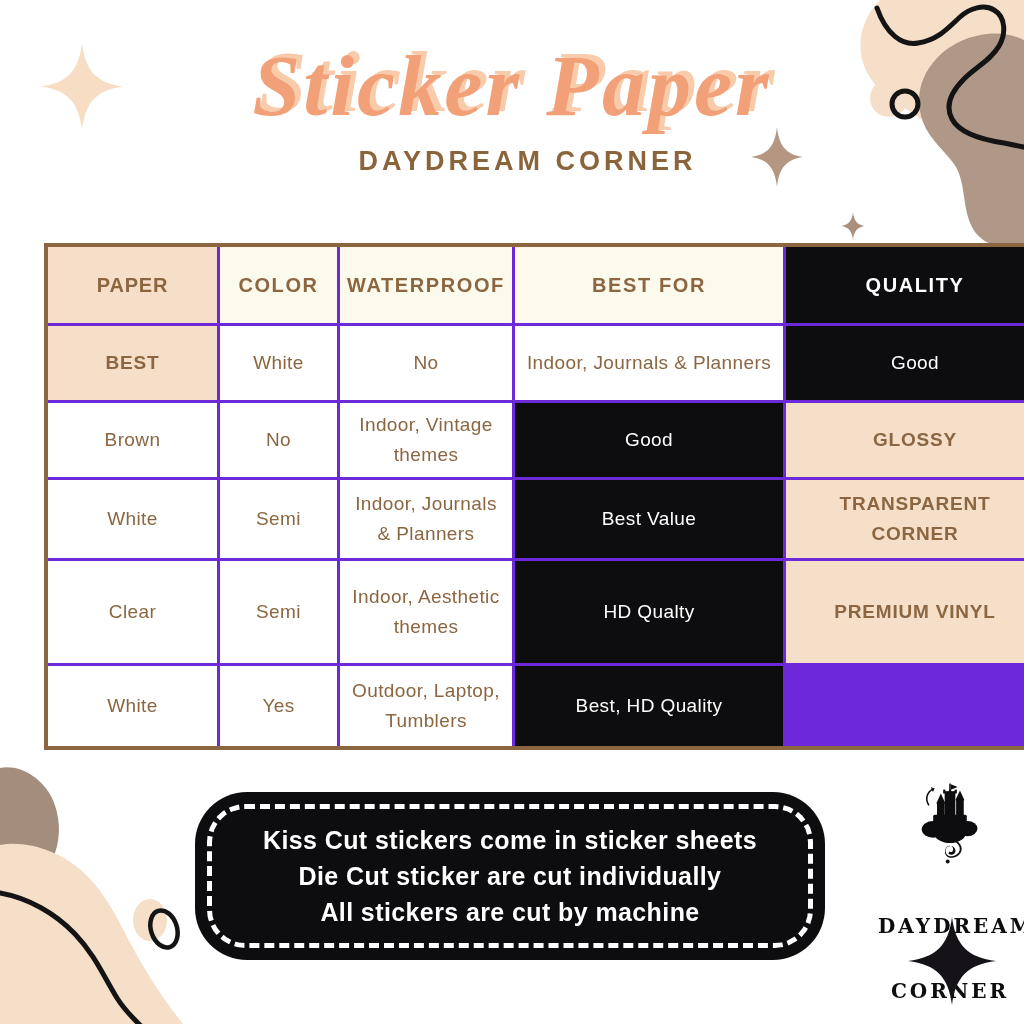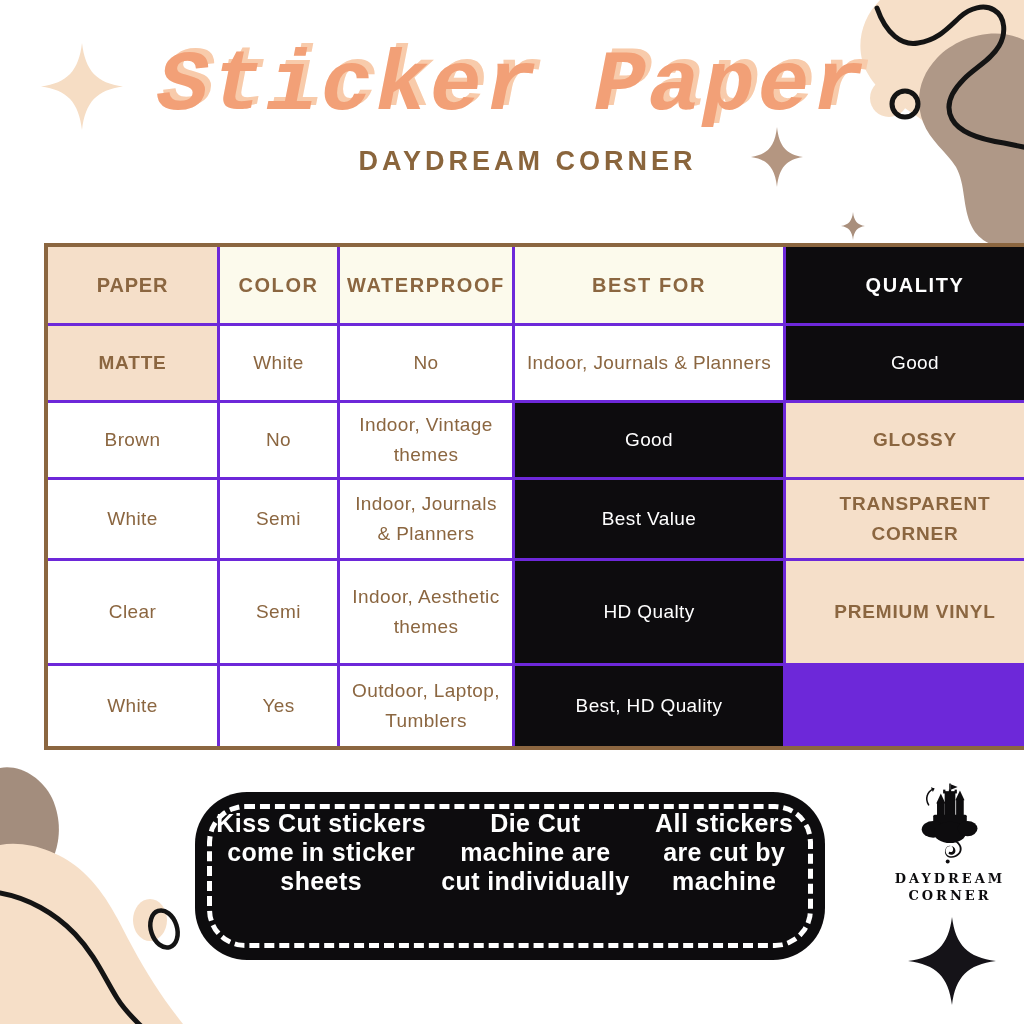--- a/index.html
+++ b/index.html
@@ -5,21 +5,21 @@
   html,body{margin:0;padding:0;background:#ffffff;}
   .canvas{
     position:relative;width:1024px;height:1024px;overflow:hidden;background:#ffffff;
     font-family:"Liberation Sans",sans-serif;
   }
   .deco{position:absolute;left:0;top:0;z-index:0;}
 
   
   .header{position:absolute;left:0;top:28px;width:1024px;text-align:center;z-index:2;}
   .script-title{
-    margin:0;font-family:Liberation Mono, monospace;font-style:italic;font-weight:700;
+    margin:0;font-family:Liberation Serif, serif;font-style:italic;font-weight:700;
     font-size:86px;line-height:116px;color:#F2A077;letter-spacing:3px;
     text-shadow:6px -4px 0 #F8CBAB;
   }
   .brand-subtitle{
     margin-top:2px;font-size:27px;font-weight:800;color:#8A653C;letter-spacing:4px;padding-left:31px;
   }
 
   
   .grid-table{
     position:absolute;left:44px;top:243px;width:1004px;z-index:1;box-sizing:border-box;
@@ -38,29 +38,29 @@
   .cell.quality{background:#0D0C0E;color:#ffffff;}
   .cell.head.quality{background:#0D0C0E;color:#ffffff;}
 
   
   .note-box{
     position:absolute;left:195px;top:792px;width:630px;height:168px;z-index:1;
     background:#0D0C0E;border-radius:52px;display:flex;box-sizing:border-box;padding:12px;
   }
   .note-inner{
     flex:1;border:5px dashed #ffffff;border-radius:38px;
-    display:flex;flex-direction:row;justify-content:center;gap:7px;
+    display:flex;flex-direction:column;justify-content:center;gap:7px;
   }
   .note-line{margin:0;color:#ffffff;text-align:center;font-size:25px;font-weight:600;letter-spacing:0.4px;}
 
   
   .logo{position:absolute;left:878px;top:782px;width:144px;text-align:center;z-index:1;}
   .logo-text{
     font-family:"DejaVu Serif",serif;font-weight:700;color:#0D0C0E;
-    font-size:13px;letter-spacing:3px;line-height:17px;
+    font-size:20px;letter-spacing:3px;line-height:17px;margin-top:48px;
   }
   .black-sparkle{position:absolute;left:908px;top:916px;z-index:1;}
 </style>
 </head>
 <body>
 
 <div class="canvas">
 
   <svg class="deco" width="1024" height="1024" viewBox="0 0 1024 1024">
     <defs>
@@ -93,21 +93,21 @@
     <div class="brand-subtitle">DAYDREAM CORNER</div>
   </div>
 
   <div class="grid-table">
     <div class="cell head paper">PAPER</div>
     <div class="cell head">COLOR</div>
     <div class="cell head">WATERPROOF</div>
     <div class="cell head">BEST FOR</div>
     <div class="cell head quality">QUALITY</div>
 
-    <div class="cell paper">MATTE</div>
+    <div class="cell paper">BEST</div>
     <div class="cell">White</div>
     <div class="cell">No</div>
     <div class="cell">Indoor, Journals &amp; Planners</div>
     <div class="cell quality">Good</div>
 
     <div class="cell">Brown</div>
     <div class="cell">No</div>
     <div class="cell">Indoor, Vintage themes</div>
     <div class="cell quality">Good</div>
 
@@ -126,21 +126,21 @@
     <div class="cell paper">PREMIUM VINYL</div>
     <div class="cell">White</div>
     <div class="cell">Yes</div>
     <div class="cell">Outdoor, Laptop, Tumblers</div>
     <div class="cell quality">Best, HD Quality</div>
   </div>
 
   <div class="note-box">
     <div class="note-inner">
       <p class="note-line">Kiss Cut stickers come in sticker sheets</p>
-      <p class="note-line">Die Cut machine are cut individually</p>
+      <p class="note-line">Die Cut sticker are cut individually</p>
       <p class="note-line">All stickers are cut by machine</p>
     </div>
   </div>
 
   <div class="logo">
     <svg width="100" height="84" viewBox="0 0 100 110">
       <g fill="#0D0C0E">
         <rect x="49" y="2" width="2" height="10"></rect>
         <path d="M51 3 L60 6.5 L51 10 Z"></path>
         <rect x="43" y="12" width="14" height="32"></rect>

